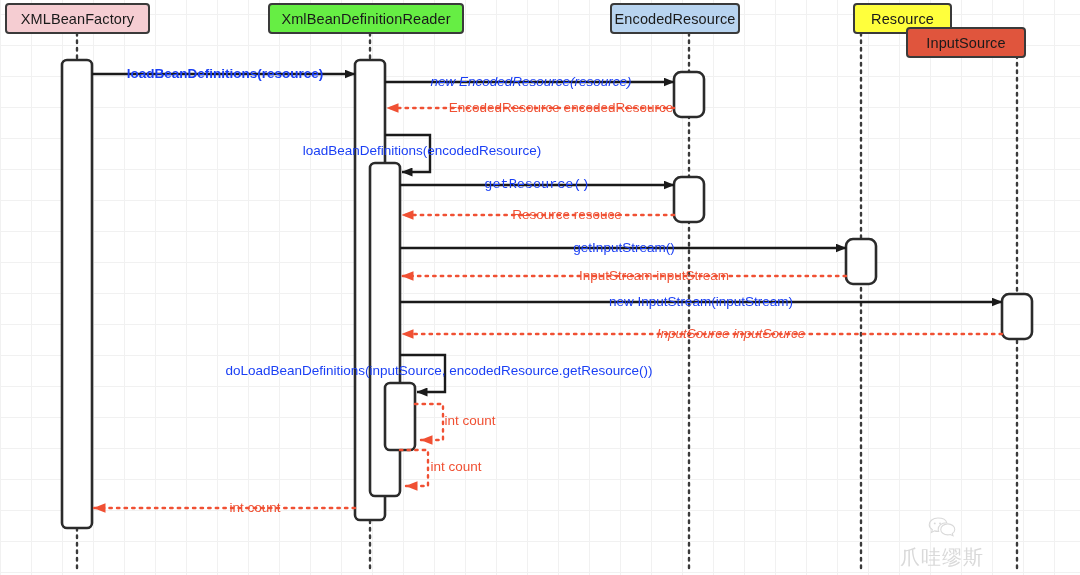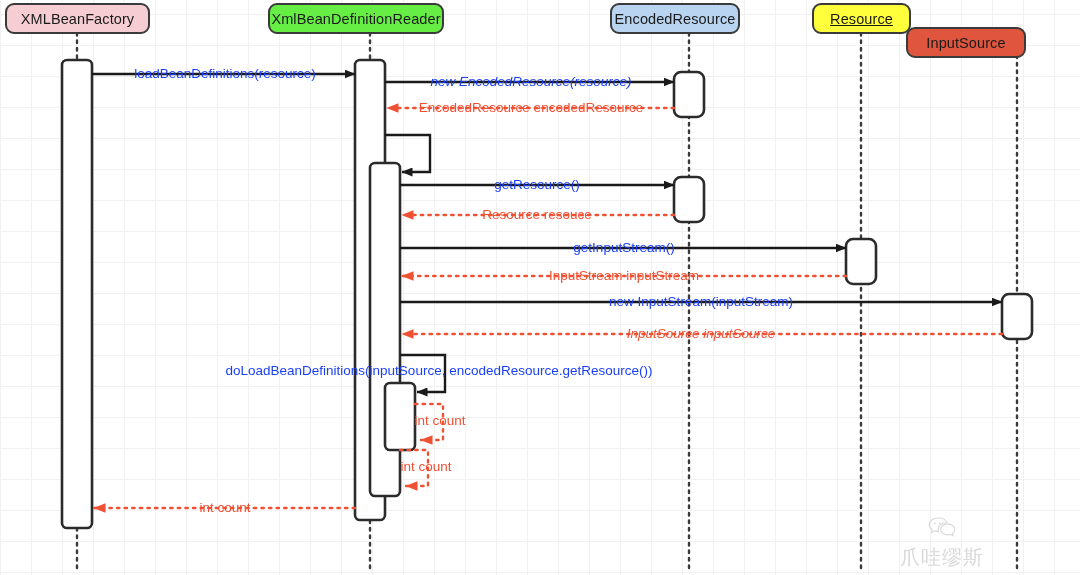--- a/index.html
+++ b/index.html
@@ -30,34 +30,34 @@
   .lifeline-box{
     position:absolute;
     box-sizing:border-box;
     border:2px solid #3a3a3a;
     display:flex;align-items:center;justify-content:center;
     font-size:14.5px;
     color:#1a1a1a;
     letter-spacing:0.1px;
     white-space:nowrap;
     height:31px;
-    border-radius:9px;
+    border-radius:4px;
   }
 
   .msg-label{
     position:absolute;
     font-size:13.5px;
     white-space:nowrap;
     line-height:1;
     transform:translate(-50%,-50%);
     background:transparent;
     pointer-events:none;
   }
   .msg-call{ color:#1a3ff5; }
-  .msg-return{ color:#f05033; }
+  .msg-return{ color:#f05033;margin-left:30px; }
 
   .watermark{
     position:absolute;
     display:flex;align-items:center;gap:6px;
     color:#d9d9d9;
     font-size:20px;
     letter-spacing:1px;
     user-select:none;
     font-family:"DejaVu Sans",sans-serif;
     flex-direction:column;
@@ -127,44 +127,45 @@
       <path d="M400,450 L428,450 L428,486 L406,486" stroke="#f05033" stroke-width="2.4" stroke-dasharray="2.4 5.2" stroke-linecap="round" marker-end="url(#arrowRed)"></path>
 
       <line x1="355" y1="508" x2="94" y2="508" stroke="#f05033" stroke-width="2.4" stroke-dasharray="2.4 5.2" stroke-linecap="round" marker-end="url(#arrowRed)"></line>
     </g>
   </svg>
 
   <div class="lifeline-box" style="left:5px;top:3px;width:145px;background:#f5cdd2;">
     <span>XMLBeanFactory</span>
   </div>
 
-  <div class="lifeline-box" style="left:268px;top:3px;width:176px;background:#66ee44;">
+  <div class="lifeline-box" style="left:268px;top:3px;width:196px;background:#66ee44;">
     <span>XmlBeanDefinitionReader</span>
   </div>
 
   <div class="lifeline-box" style="left:610px;top:3px;width:130px;background:#b8d4f0;">
     <span>EncodedResource</span>
   </div>
 
-  <div class="lifeline-box" style="left:812px;top:3px;width:99px;background:#ffff3c;text-decoration:underline;">
+  <div class="lifeline-box" style="left:853px;top:3px;width:99px;background:#ffff3c;">
     <span>Resource</span>
   </div>
 
   <div class="lifeline-box" style="left:906px;top:3px;width:120px;background:#e0553d;margin-top:24px;">
     <span>InputSource</span>
   </div>
 
-  <span class="msg-label msg-call" style="left:225px;top:74px;">loadBeanDefinitions(resource)</span>
+  <span class="msg-label msg-call" style="left:225px;top:74px;font-weight:bold;">loadBeanDefinitions(resource)</span>
 
   <span class="msg-label msg-call" style="left:531px;top:82px;font-style:italic;">new EncodedResource(resource)</span>
 
   <span class="msg-label msg-return" style="left:531px;top:108px;">EncodedResource encodedResource</span>
 
+  <span class="msg-label msg-call" style="left:422px;top:151px;">loadBeanDefinitions(encodedResource)</span>
 
-  <span class="msg-label msg-call" style="left:537px;top:185px;">getResource()</span>
+  <span class="msg-label msg-call" style="left:537px;top:185px;font-family:Liberation Mono, monospace;">getResource()</span>
 
   <span class="msg-label msg-return" style="left:537px;top:215px;">Resource resouce</span>
 
   <span class="msg-label msg-call" style="left:624px;top:248px;">getInputStream()</span>
 
   <span class="msg-label msg-return" style="left:624px;top:276px;text-align:center;">InputStream inputStream</span>
 
   <span class="msg-label msg-call" style="left:701px;top:302px;">new InputStream(inputStream)</span>
 
   <span class="msg-label msg-return" style="left:701px;top:334px;font-style:italic;">InputSource inputSource</span>

